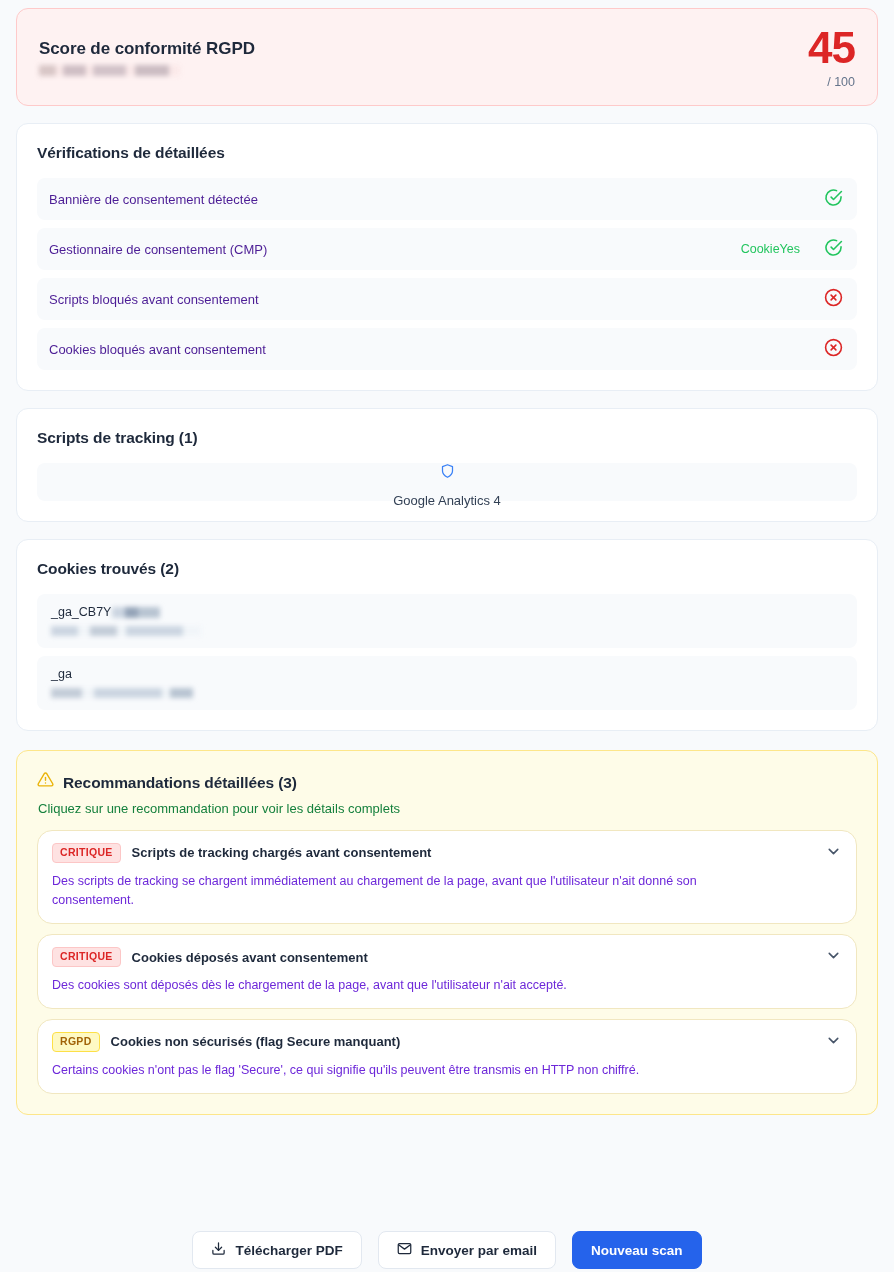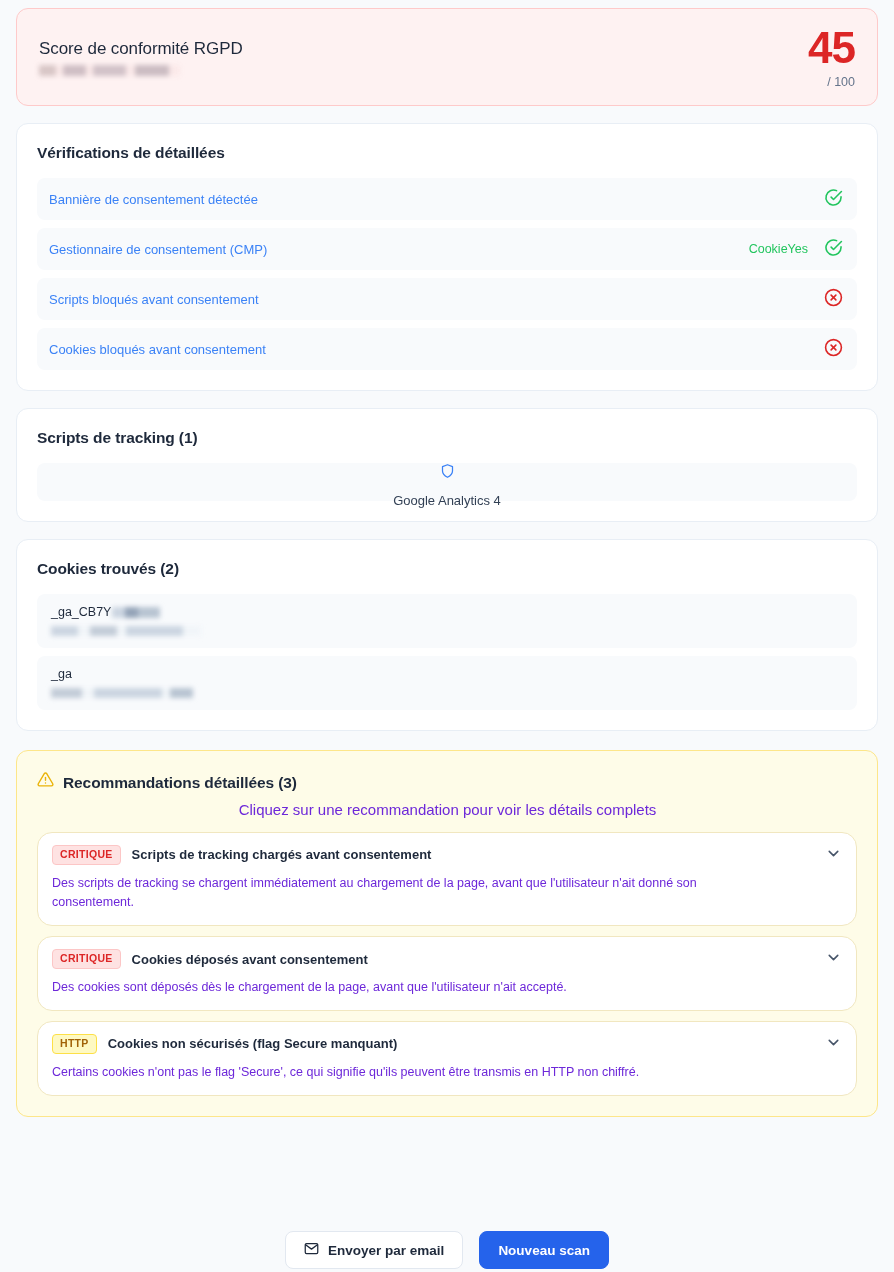--- a/index.html
+++ b/index.html
@@ -26,21 +26,21 @@
     border-radius: 12px;
     height: 98px;
     display: flex;
     align-items: center;
     justify-content: space-between;
     padding: 0 22px 0 22px;
   }
   .score-left { display: flex; flex-direction: column; gap: 6px; }
   .score-title {
     font-size: 17px;
-    font-weight: 400;
+    font-weight: 700;
     color: #1e293b;
     letter-spacing: -0.1px;
   }
   .score-right { text-align: right; line-height: 1; }
   .score-value {
     font-size: 44px;
     font-weight: 700;
     color: #dc2626;
     letter-spacing: -1px;
     line-height: 44px;
@@ -74,23 +74,23 @@
     height: 42px;
     display: flex;
     align-items: center;
     justify-content: space-between;
     padding: 0 14px 0 12px;
     margin-bottom: 8px;
   }
   .check-row:last-child { margin-bottom: 0; }
   .check-label {
     font-size: 13px;
-    color: #3b82f6;
-  }
-  .check-right { display: flex; align-items: center; gap: 16px; }
+    color: #4c1d95;
+  }
+  .check-right { display: flex; align-items: center; gap: 24px; }
   .check-meta {
     font-size: 12.5px;
     color: #22c55e;
   }
   .icon-ok, .icon-bad { display: block; }
 
   
   .script-row {
     background: #f8fafc;
     border-radius: 8px;
@@ -163,24 +163,23 @@
     align-items: flex-end;
     gap: 9px;
   }
   .reco-title {
     font-size: 15.5px;
     font-weight: 700;
     color: #1e293b;
     letter-spacing: -0.1px;
   }
   .reco-sub {
-    font-size: 15px;
-    color: #6d28d9;
+    font-size: 13px;
+    color: #15803d;
     margin: 9px 0 14px 1px;
-    text-align: center;
   }
   .reco-item {
     background: #ffffff;
     border: 1px solid #f1e7c0;
     border-radius: 15px;
     padding: 12px 14px 13px 14px;
     margin-bottom: 10px;
     position: relative;
   }
   .reco-item:last-child { margin-bottom: 0; }
@@ -402,33 +401,43 @@
       <div class="reco-item-desc">Des cookies sont déposés dès le chargement de la page, avant que l'utilisateur n'ait accepté.</div>
       <span class="chevron">
         <svg width="17" height="17" viewBox="0 0 24 24" fill="none" stroke="#475569" stroke-width="2.2" stroke-linecap="round" stroke-linejoin="round">
           <polyline points="6 9 12 15 18 9"></polyline>
         </svg>
       </span>
     </div>
 
     <div class="reco-item">
       <div class="reco-item-head">
-        <span class="badge badge-moyen">HTTP</span>
+        <span class="badge badge-moyen">RGPD</span>
         <span class="reco-item-title">Cookies non sécurisés (flag Secure manquant)</span>
       </div>
       <div class="reco-item-desc">Certains cookies n'ont pas le flag 'Secure', ce qui signifie qu'ils peuvent être transmis en HTTP non chiffré.</div>
       <span class="chevron">
         <svg width="17" height="17" viewBox="0 0 24 24" fill="none" stroke="#475569" stroke-width="2.2" stroke-linecap="round" stroke-linejoin="round">
           <polyline points="6 9 12 15 18 9"></polyline>
         </svg>
       </span>
     </div>
   </div>
 
   <div class="footer">
+    <div class="btn btn-secondary">
+      <span>
+        <svg width="15" height="15" viewBox="0 0 24 24" fill="none" stroke="#1e293b" stroke-width="2" stroke-linecap="round" stroke-linejoin="round">
+          <path d="M21 15v4a2 2 0 0 1-2 2H5a2 2 0 0 1-2-2v-4"></path>
+          <polyline points="7 10 12 15 17 10"></polyline>
+          <line x1="12" y1="15" x2="12" y2="3"></line>
+        </svg>
+      </span>
+      <span>Télécharger PDF</span>
+    </div>
 
     <div class="btn btn-secondary">
       <span>
         <svg width="15" height="15" viewBox="0 0 24 24" fill="none" stroke="#1e293b" stroke-width="2" stroke-linecap="round" stroke-linejoin="round">
           <rect x="2" y="4" width="20" height="16" rx="2"></rect>
           <polyline points="2.5 6 12 13 21.5 6"></polyline>
         </svg>
       </span>
       <span>Envoyer par email</span>
     </div>

